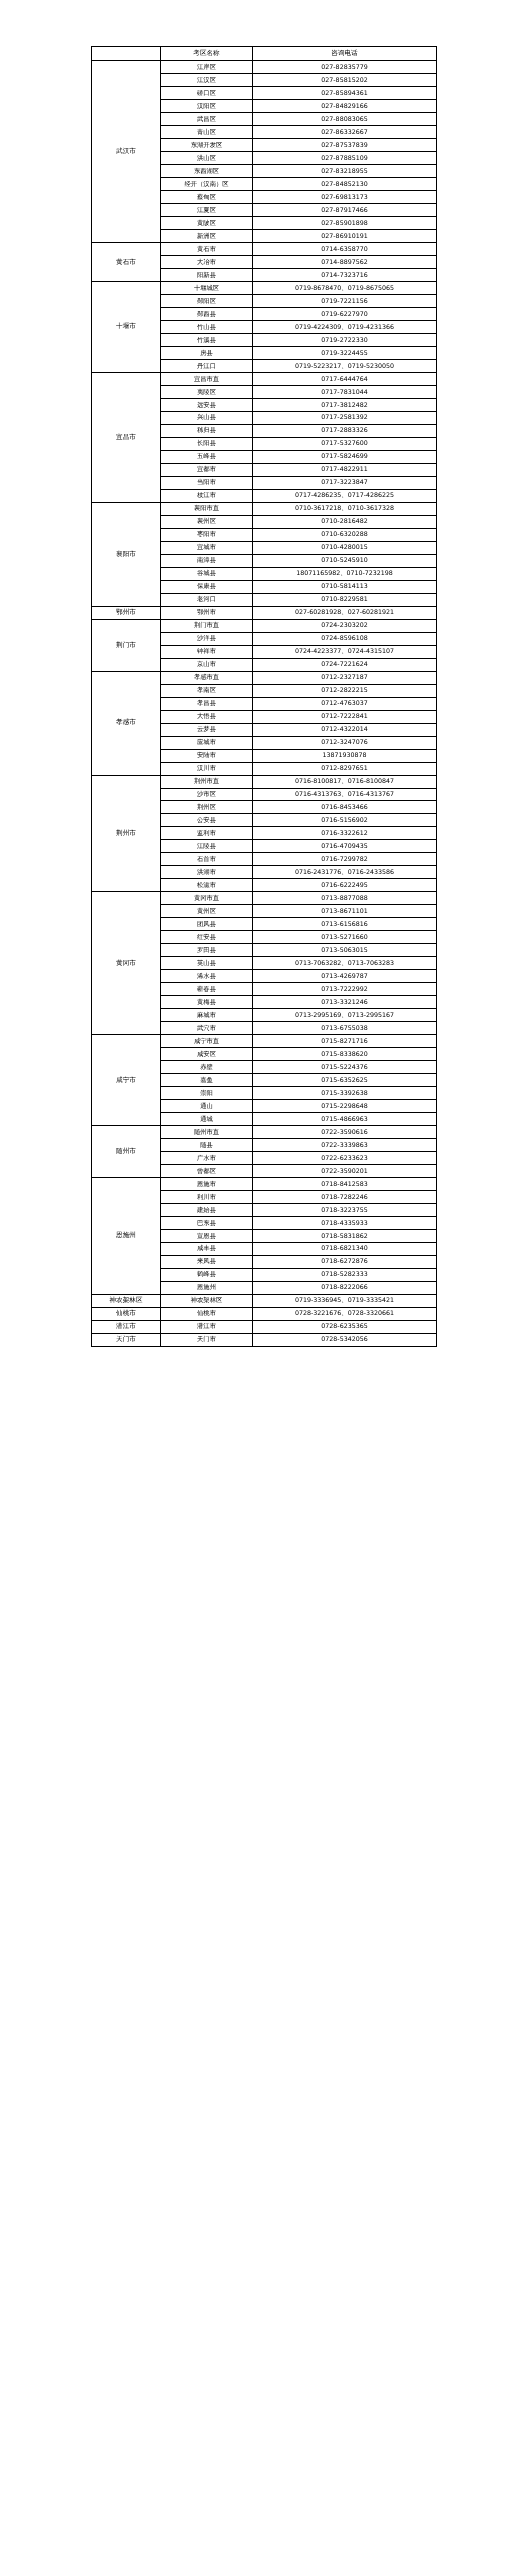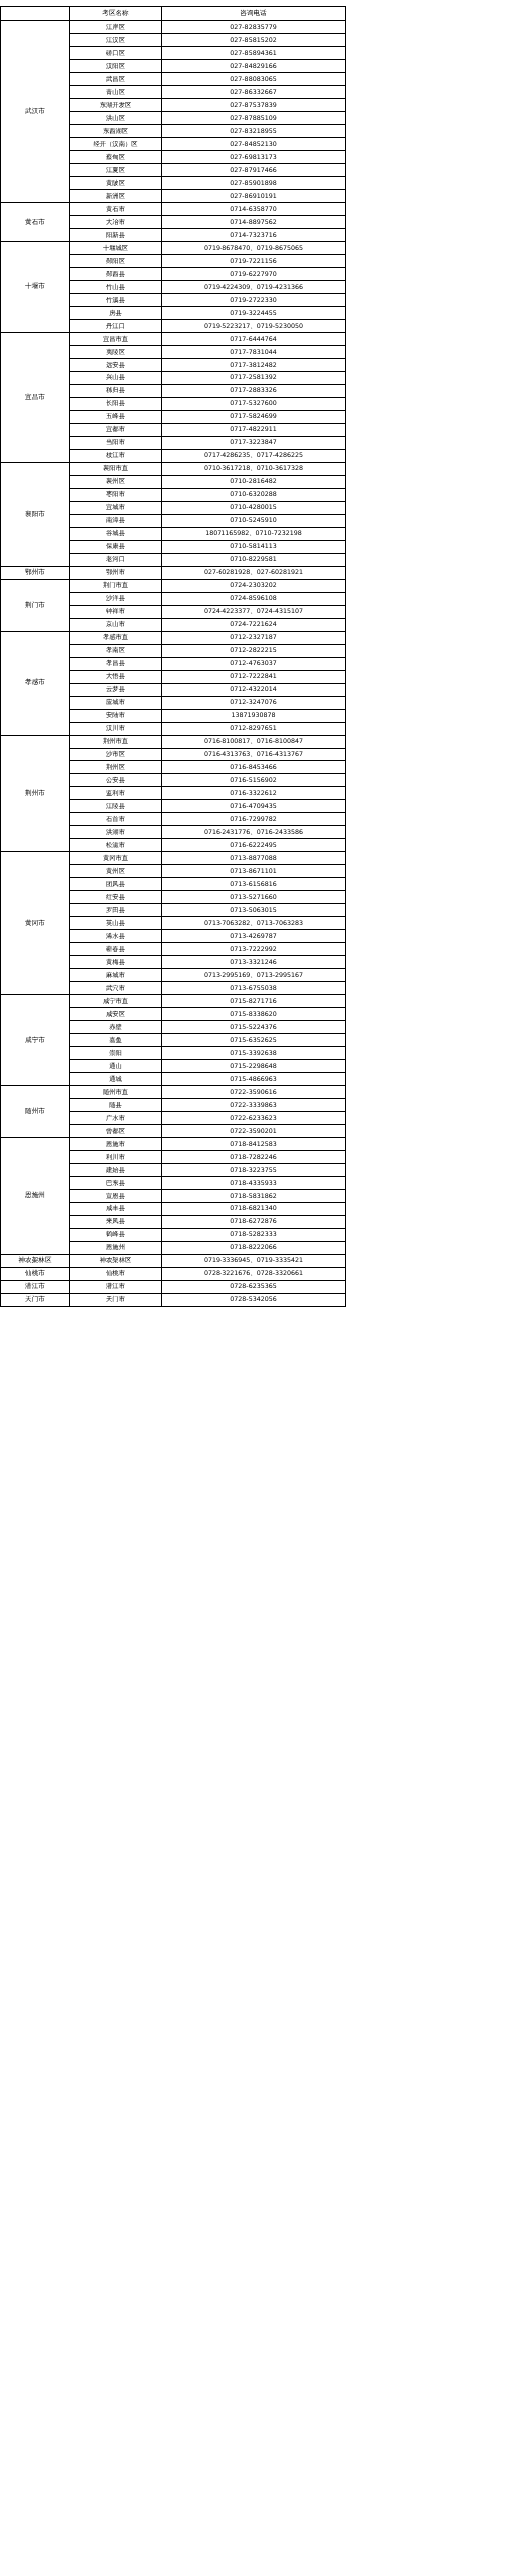--- a/index.html
+++ b/index.html
@@ -10,21 +10,22 @@
   body {
     width: 527px;
     font-family: "DejaVu Sans", "Liberation Sans", sans-serif;
     color: #000000;
   }
   .page {
     width: 437px;
     box-sizing: border-box;
     padding: 5.7px 0 5.7px 0;
     display: flex;
-    justify-content: flex-start;
+    justify-content: flex-end;
+    margin-top: 40px;
   }
   table.contact-table {
     border-collapse: collapse;
     width: 344px;
     table-layout: fixed;
     font-size: 6.3px;
     line-height: 1.1;
   }
   table.contact-table col.c-region { width: 69px; }
   table.contact-table col.c-district { width: 92px; }

